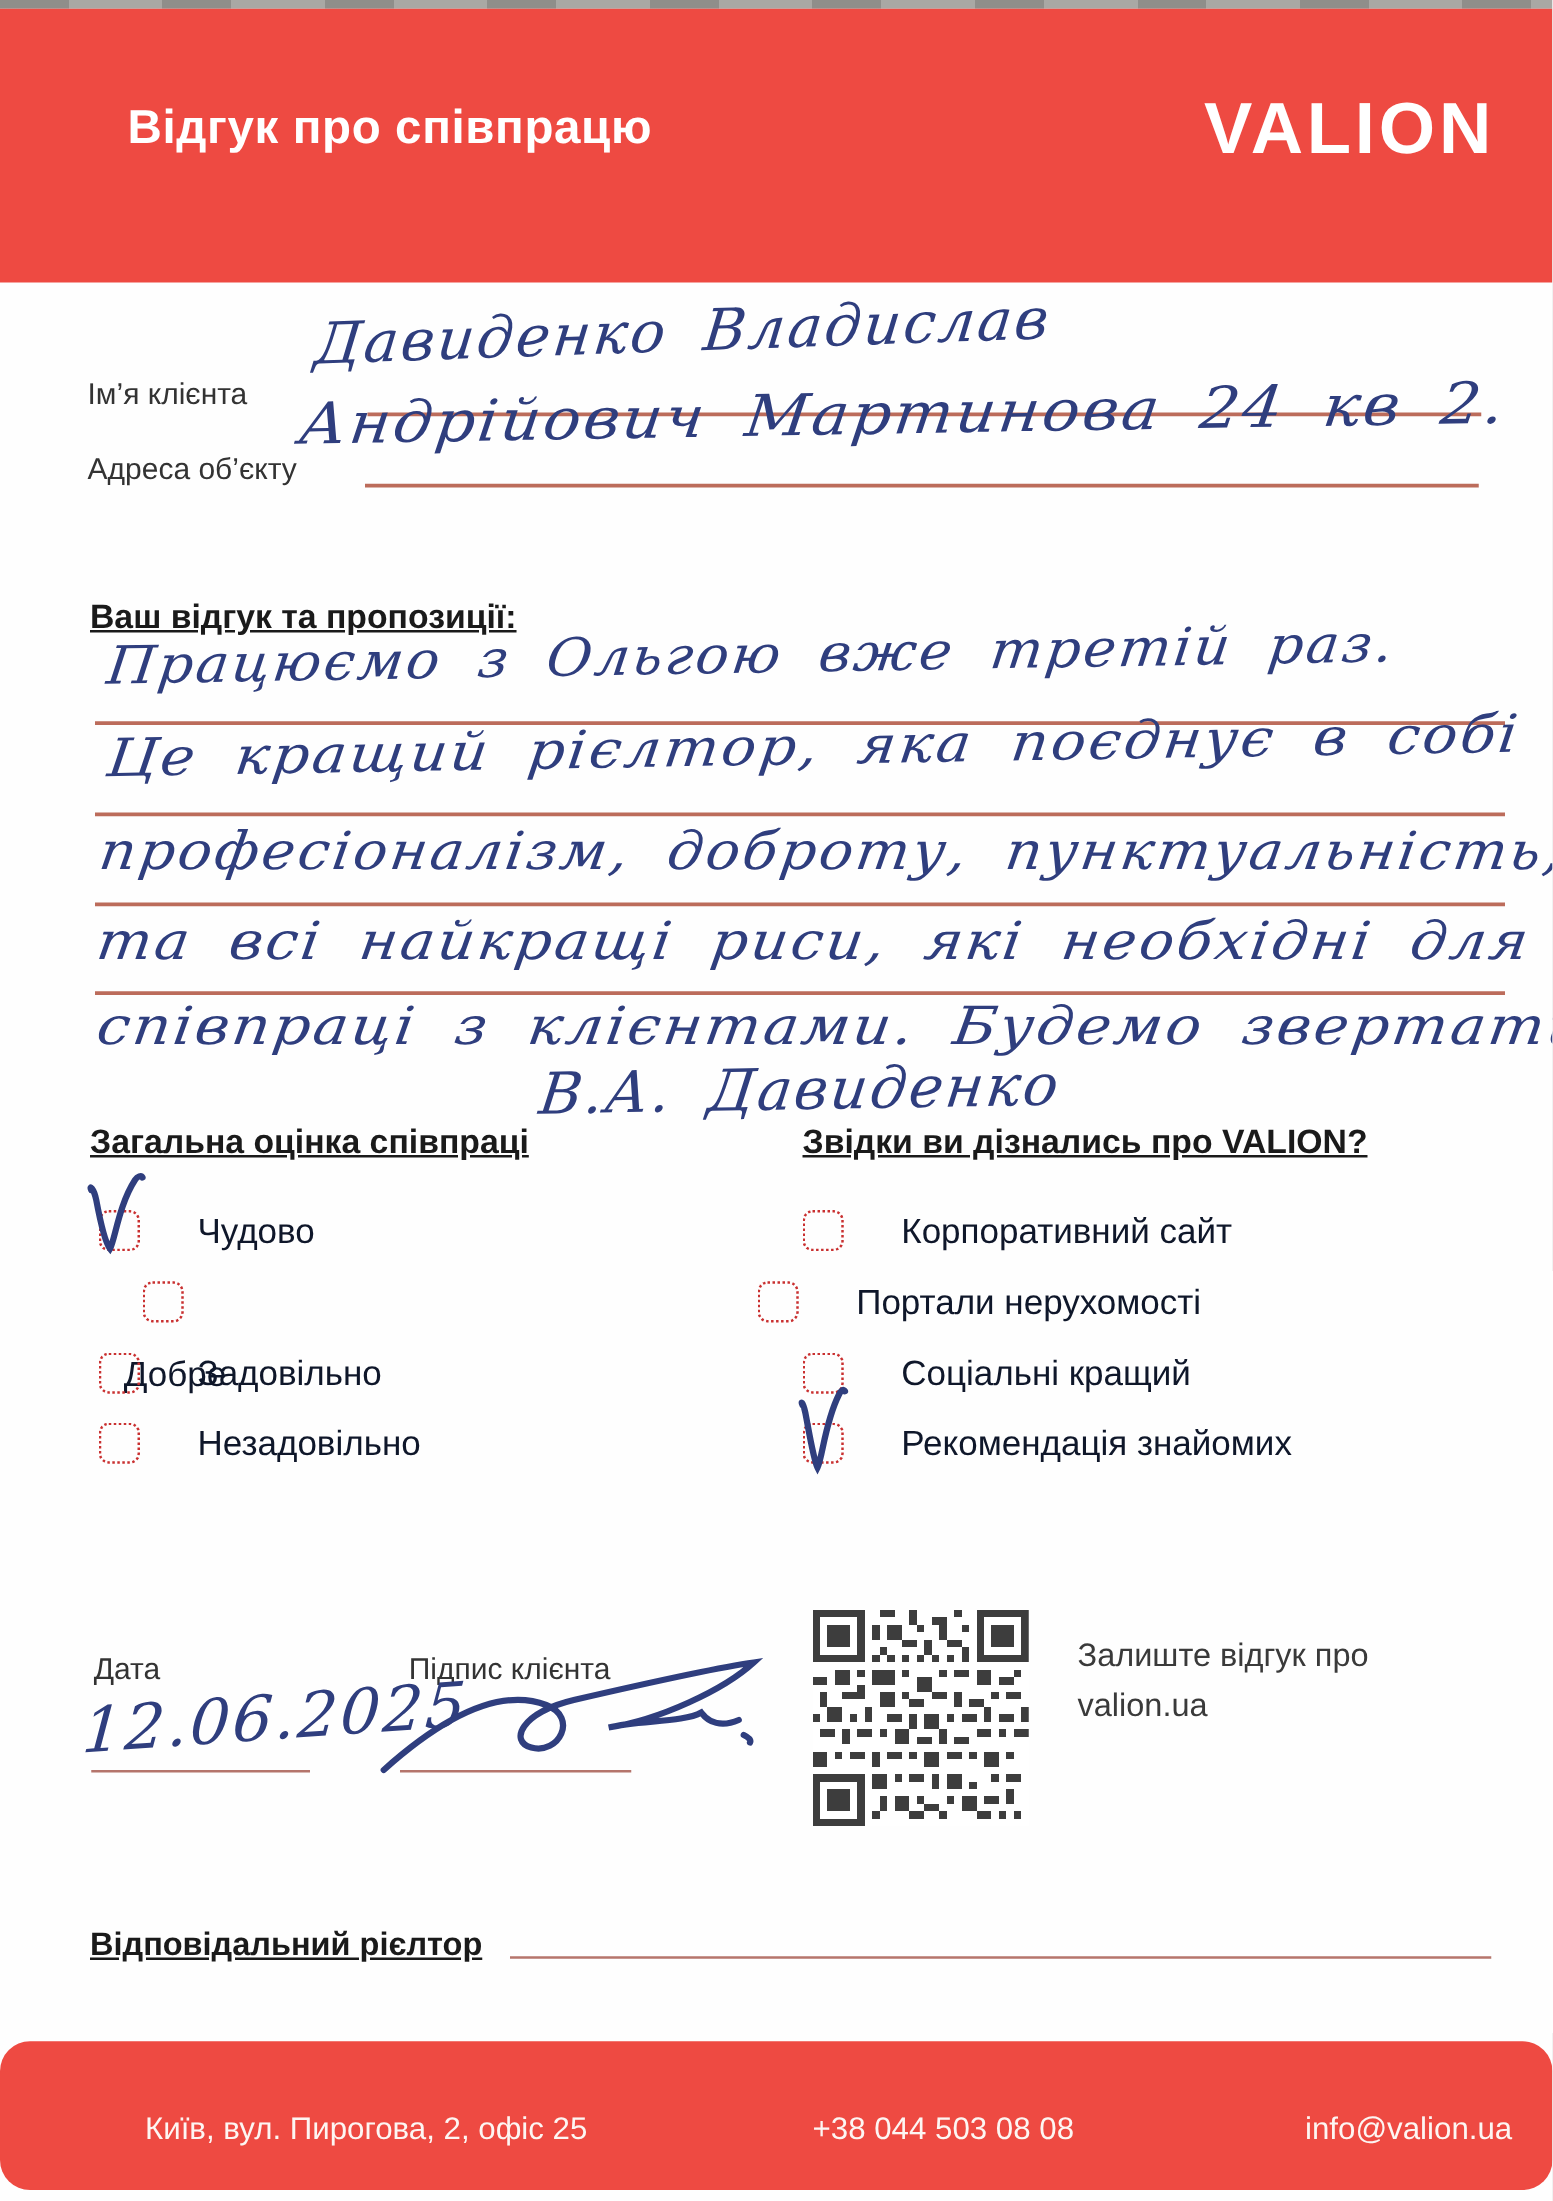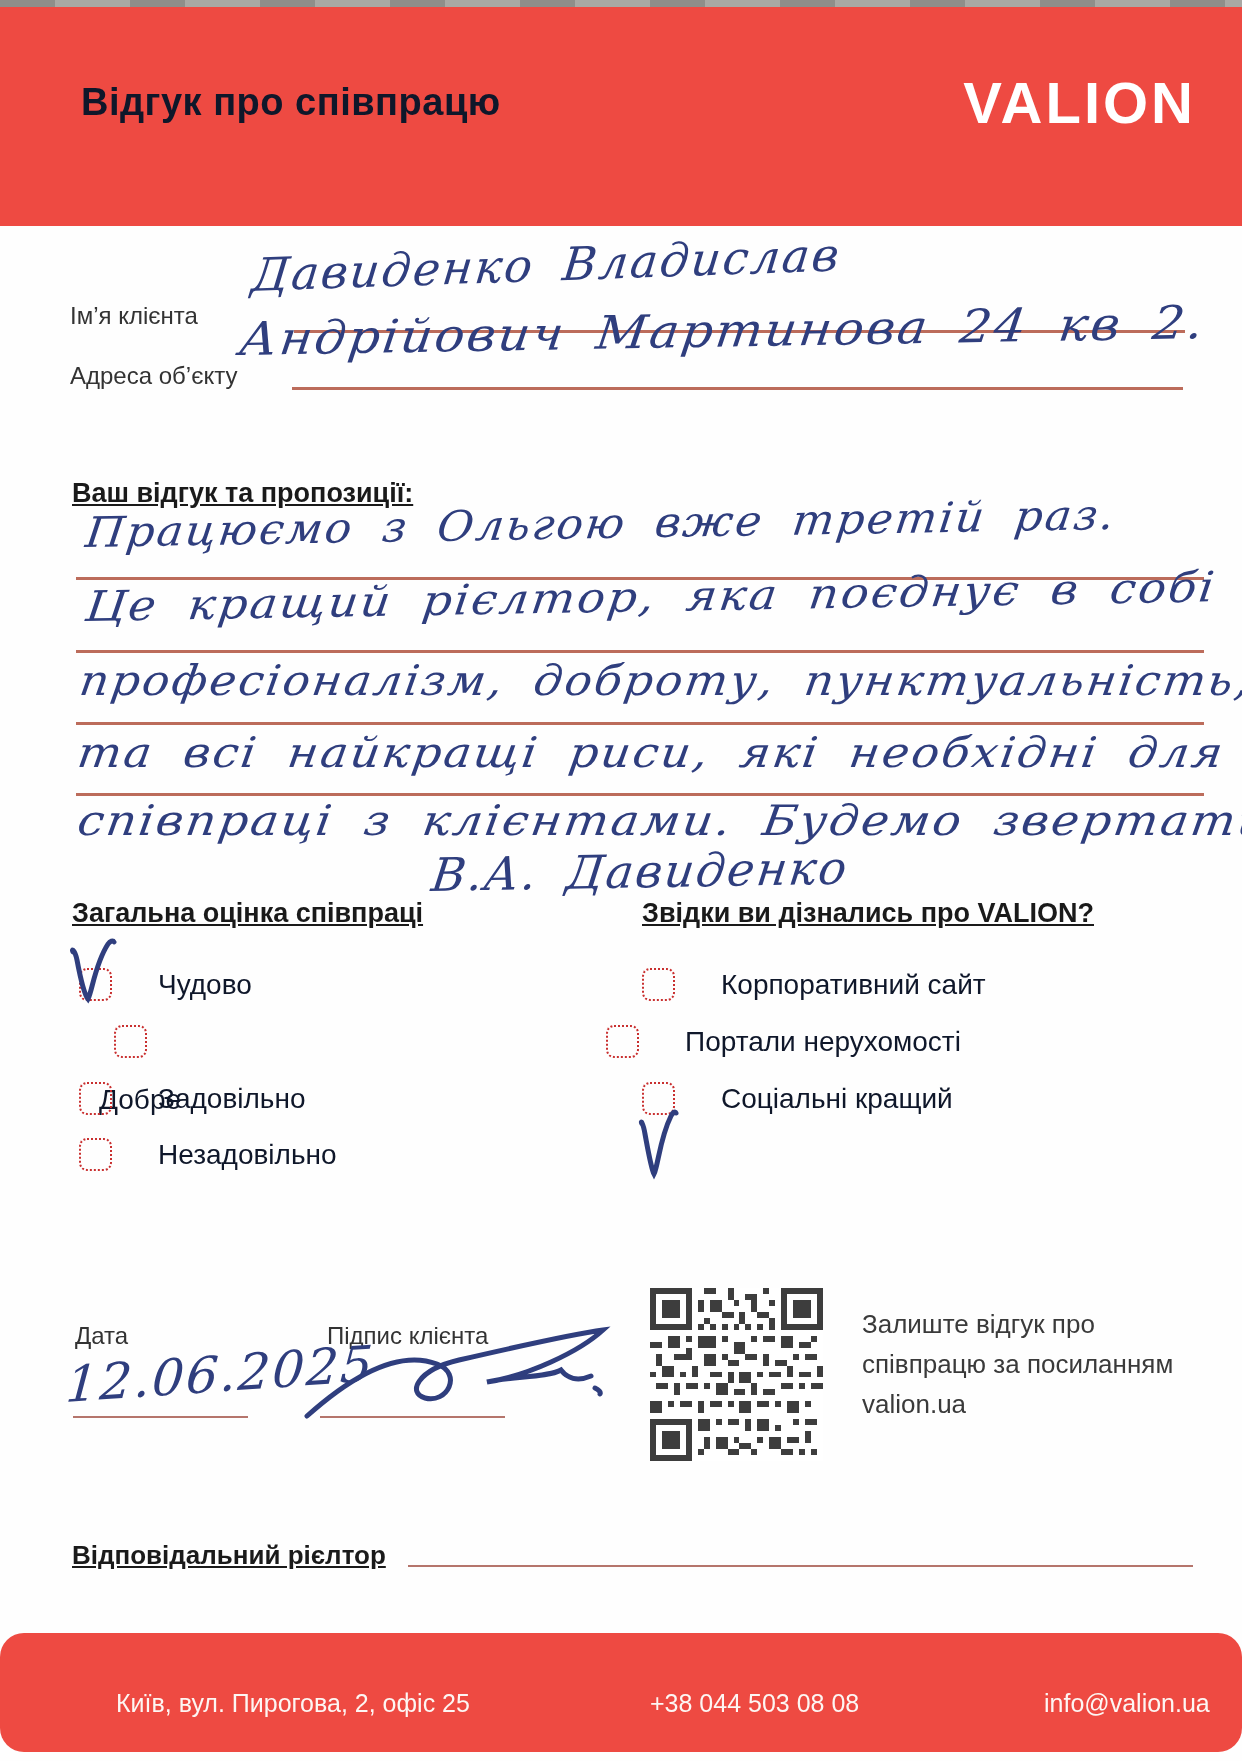--- a/index.html
+++ b/index.html
@@ -10,21 +10,21 @@
   }
   .scan-strip{
     position:absolute; left:0; top:0; width:1242px; height:7px;
     background:repeating-linear-gradient(90deg,#8f8e8a 0 55px,#a9a8a4 55px 130px);
   }
   .hdr{
     position:absolute; left:0; top:7px; width:1242px; height:219px;
     background:#ee4a42;
   }
   .hdr-title{
-    position:absolute; left:81px; top:74px; color:#0f172a;
+    position:absolute; left:102px; top:74px; color:#ffffff;
     font-size:38px; font-weight:700; letter-spacing:.5px;
   }
   .brand{
     position:absolute; right:46px; top:62px; color:#ffffff;
     font-size:58px; font-weight:700; letter-spacing:3px;
   }
   .lbl{position:absolute; font-size:24px; color:#333333;}
   .sec-h{position:absolute; font-size:27px; font-weight:700; color:#1a1a1a;text-decoration:underline;}
   .rule{position:absolute; height:3px; background:#b0523e; opacity:.85;}
   .rule-thin{position:absolute; height:2px; background:#a35247; opacity:.8;}
@@ -115,20 +115,24 @@
     <span class="box"></span>
     <span class="opt-label">Корпоративний сайт</span>
   </div>
   <div class="opt" style="left:606px; top:1025px;">
     <span class="box"></span>
     <span class="opt-label">Портали нерухомості</span>
   </div>
   <div class="opt" style="left:642px; top:1082px;">
     <span class="box"></span>
     <span class="opt-label">Соціальні кращий</span>
+  </div>
+  <div class="opt" style="left:642px; top:1138px;">
+    <span class="box"></span>
+    <span class="opt-label">Рекомендація знайомих</span>
   </div>
 
   <svg class="checkmark" style="left:630px; top:1108px;" width="50" height="72" viewBox="0 0 50 72">
     <path d="M12 16 C10 12 13 14 15 26 C18 42 21 60 24 66 C28 58 30 30 41 8 C43 4 45 3 46 5" stroke="#2f3e7e" stroke-width="5" fill="none" stroke-linecap="round"></path>
   </svg>
 
   <div class="lbl" style="left:75px; top:1322px;">Дата</div>
   <div class="lbl" style="left:327px; top:1322px;">Підпис клієнта</div>
   <div class="rule-thin" style="left:73px; top:1416px; width:175px;"></div>
   <div class="rule-thin" style="left:320px; top:1416px; width:185px;"></div>
@@ -251,21 +255,20 @@
           <rect x="13" y="27" width="2" height="1"></rect>
           <rect x="17" y="27" width="1" height="1"></rect>
           <rect x="22" y="27" width="2" height="1"></rect>
           <rect x="25" y="27" width="1" height="1"></rect>
           <rect x="27" y="27" width="1" height="1"></rect>
       </g>
     </svg>
   </div>
   <div class="qr-caption">
     <span>Залиште відгук про</span>
-    <span>співпрацю за посиланням</span>
     <span>valion.ua</span>
   </div>
 
   <div class="sec-h" style="left:72px; top:1540px; font-size:26px;">Відповідальний рієлтор</div>
   <div class="rule-thin" style="left:408px; top:1565px; width:785px;"></div>
 
   <div class="ftr">
     <span style="left:116px;">Київ, вул. Пирогова, 2, офіс 25</span>
     <span style="left:650px;">+38 044 503 08 08</span>
     <span style="left:1044px;">info@valion.ua</span>

